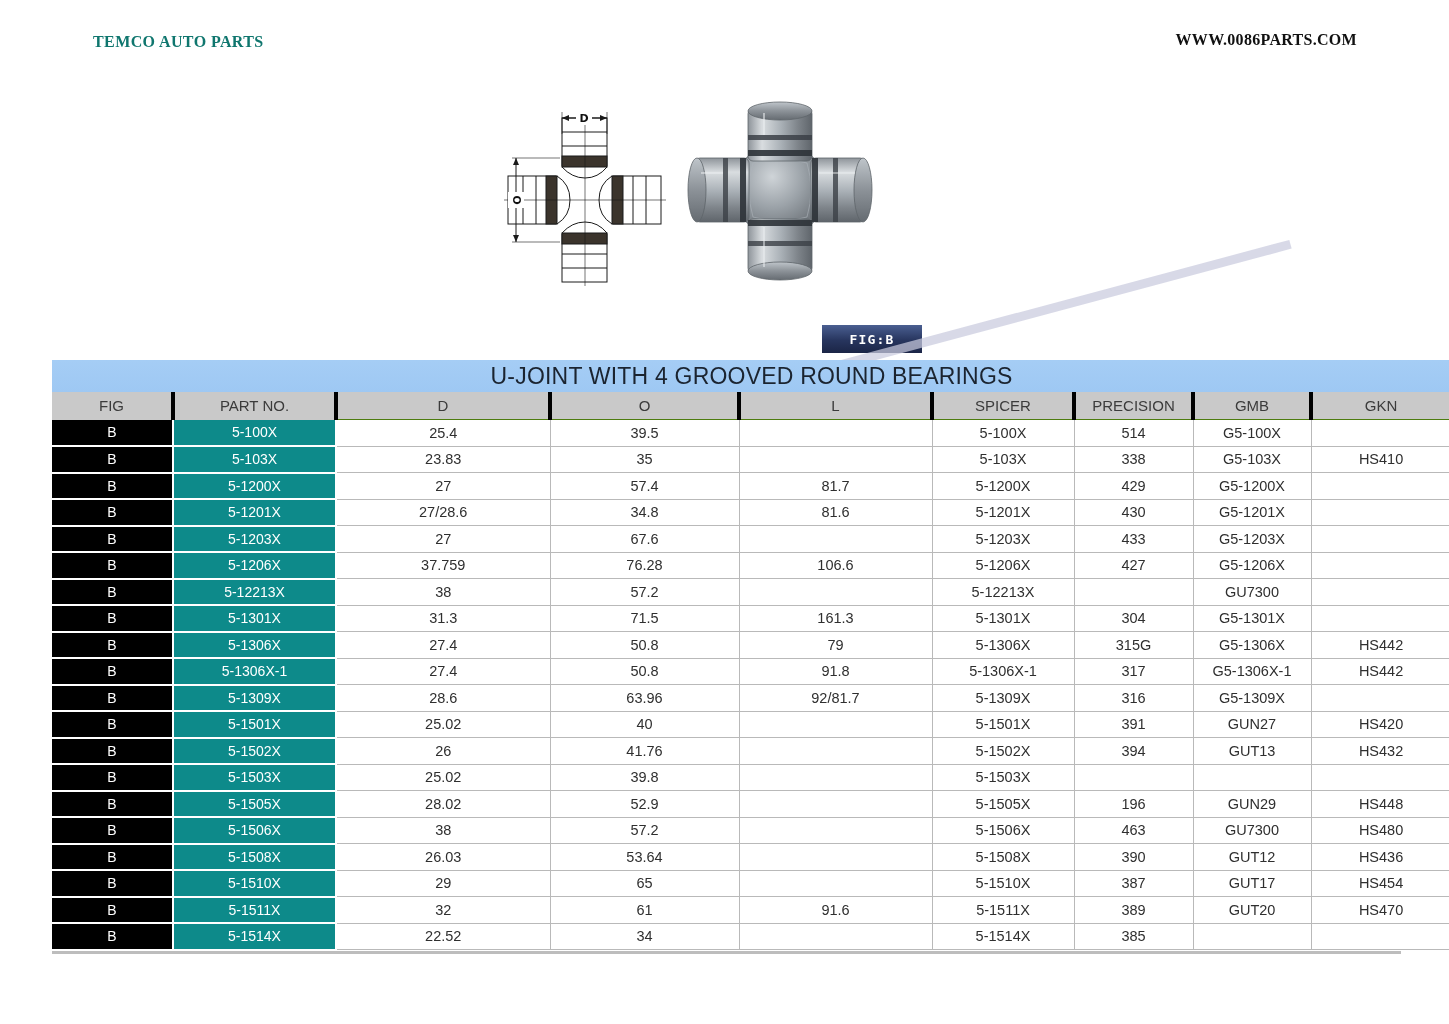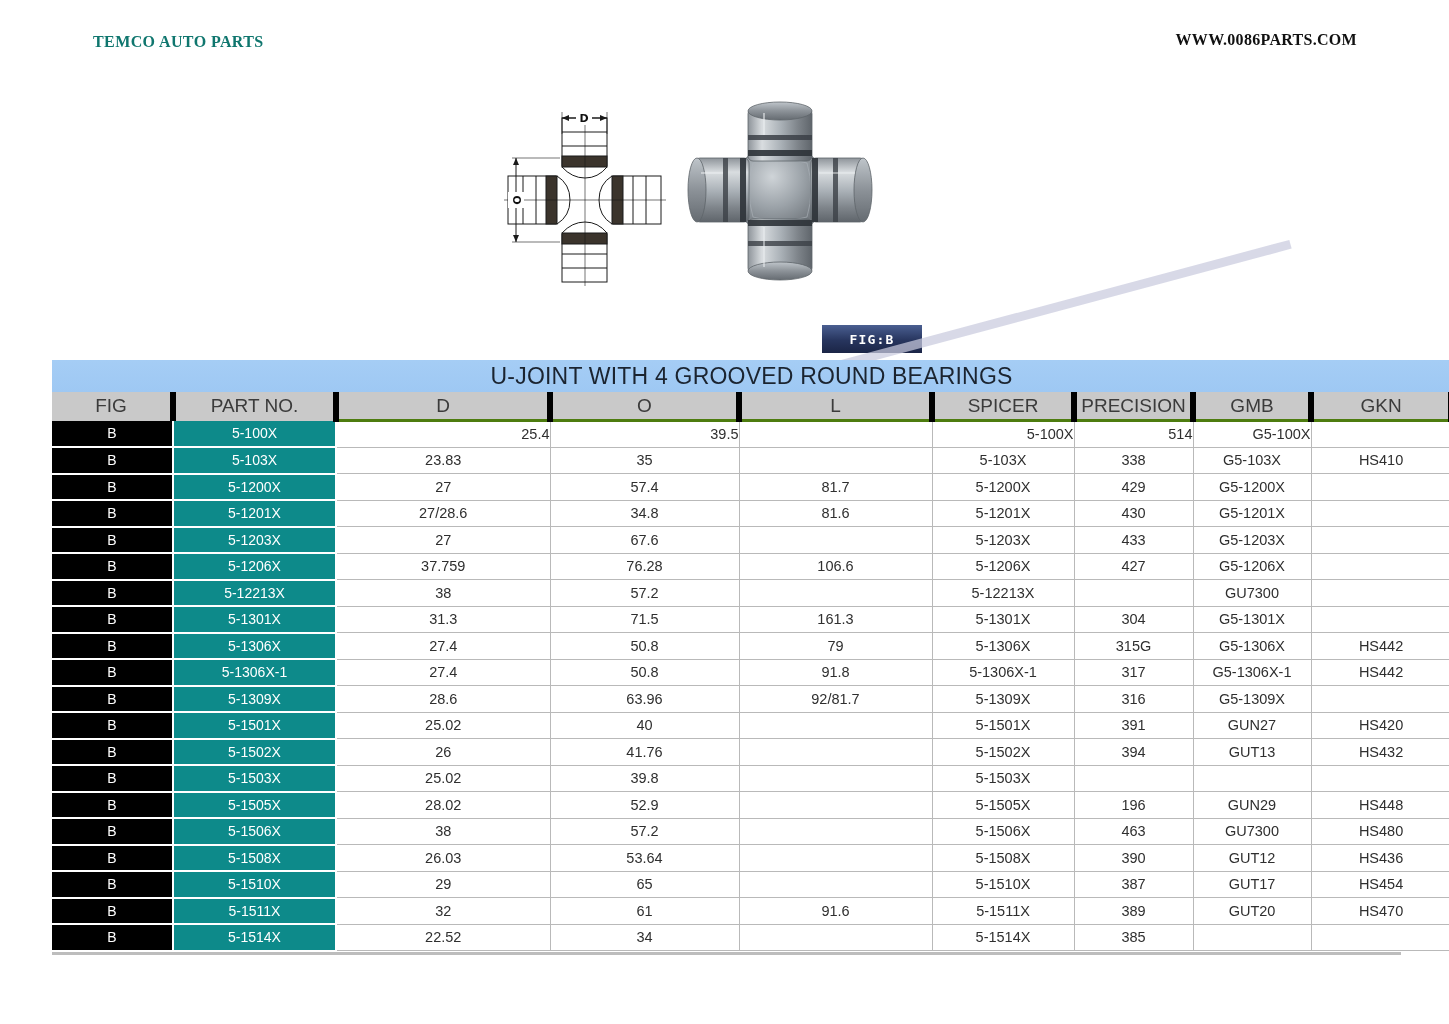--- a/index.html
+++ b/index.html
@@ -168,24 +168,24 @@
     font-size: 23px;
     color: #1b2430;
     font-weight: normal;
     letter-spacing: 0.2px;
     border: none;
   }
   .hdr-cell {
     height: 27px;
     background: #c9c9c9;
     text-align: center;
-    font-size: 19px;
+    font-size: 15px;
     color: #3b3b3b;
     font-weight: normal;
-    border-right: 6px solid #000000;
+    border-right: 4px solid #000000;
   }
   tr.data-row { height: 26.5px; }
   td.c-fig {
     background: #000000;
     color: #ffffff;
     text-align: center;
     font-size: 14px;
     border-bottom: 2px solid #ffffff;
     border-right: 2px solid #ffffff;
   }
@@ -201,21 +201,21 @@
     background: #ffffff;
     color: #2f2f2f;
     text-align: center;
     font-size: 14.5px;
     border-bottom: 1px solid #b9b9b9;
     border-right: 1px solid #b9b9b9;
     position: relative;
     z-index: 2;
   }
   td.c-val.last { border-right: 1px solid #b9b9b9; }
-  tr.data-row:first-of-type td.c-val { border-top: 3px solid #4d7c0f; text-align: right; }
+  tr.data-row:first-of-type td.c-val { border-top: 1px solid #4d7c0f; }
   .tbl-bottom {
     position: absolute;
     left: 0; top: 100%;
     width: 1349px; height: 3px;
     background: #bdbdbd;
   }
 </style>
 </head>
 <body>
 

